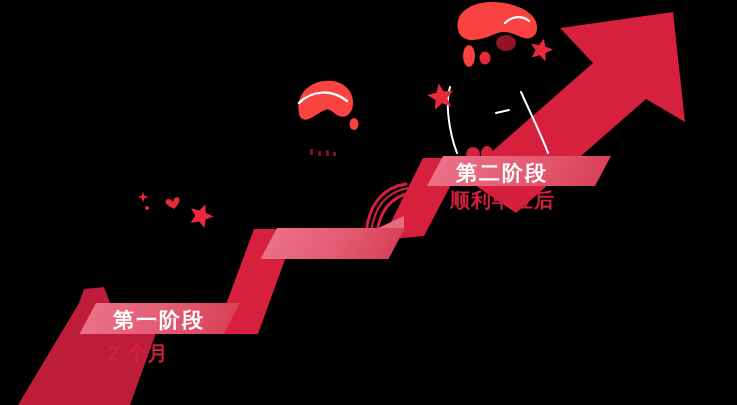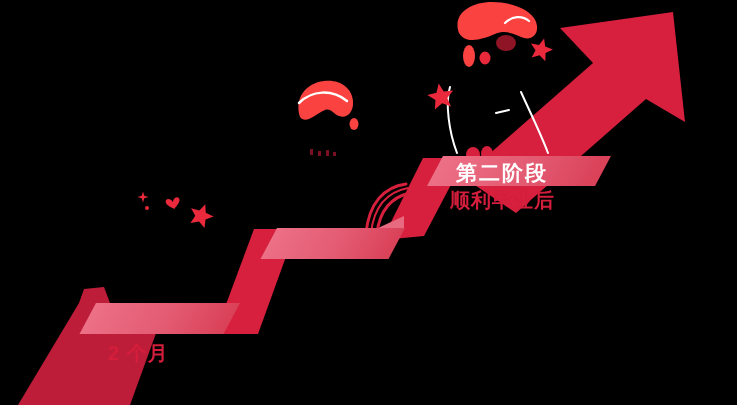--- a/index.html
+++ b/index.html
@@ -84,18 +84,19 @@
       <path d="M0,4 C-1.5,-0.5 -7,-1.2 -7,2.8 C-7,6.2 -2.5,8.8 0,11.2 C2.5,8.8 7,6.2 7,2.8 C7,-1.2 1.5,-0.5 0,4 Z" transform="translate(172,198) rotate(-12)"></path>
       <path d="M0,-5.5 L1.3,-1.3 L5.5,0 L1.3,1.3 L0,5.5 L-1.3,1.3 L-5.5,0 L-1.3,-1.3 Z" transform="translate(143,197)"></path>
       <circle cx="147" cy="208" r="2"></circle>
     </g>
   </svg>
 
   <div class="banner" id="banner1"></div>
   <div class="banner" id="banner2"></div>
   <div class="banner" id="banner3"></div>
 
+  <span class="stage-label" id="label1">第一阶段</span>
   <span class="stage-label" id="label3">第二阶段</span>
 
   <span class="duration" id="duration1">2 个月</span>
   <span class="duration" id="duration3">顺利毕业后</span>
 
 </div>
 
 </body></html>

